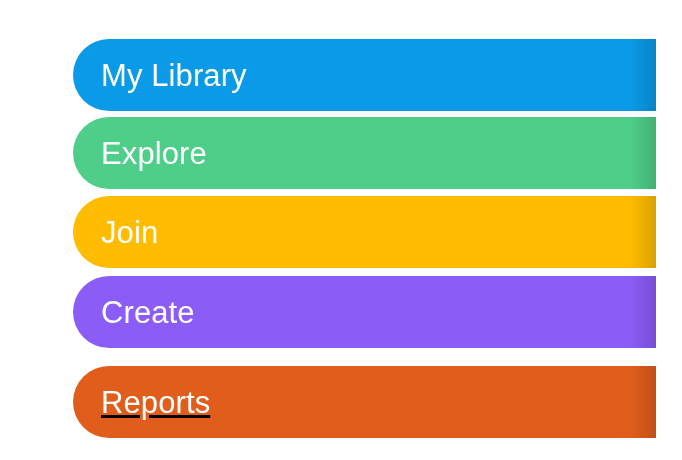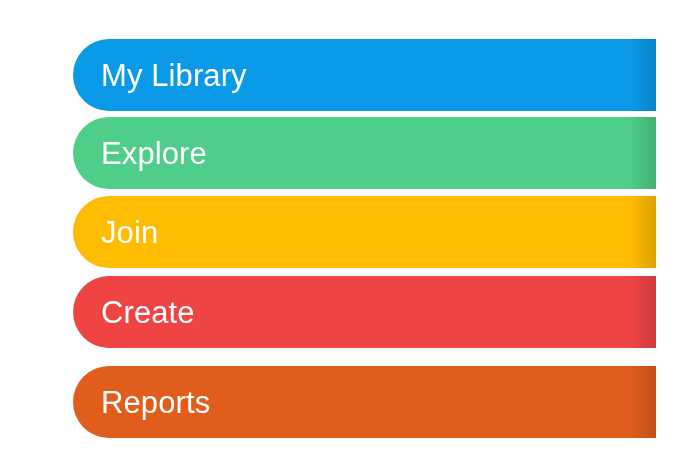--- a/index.html
+++ b/index.html
@@ -60,40 +60,40 @@
     padding-left: 28px;
     white-space: nowrap;
     user-select: none;
   }
 
   
   .pill-0 { top: 39px;  }
   .pill-1 { top: 117px; }
   .pill-2 { top: 196px; }
   .pill-3 { top: 276px; }
-  .pill-4 { top: 366px; height: 72px; }
+  .pill-4 { top: 366px; height: 72px; text-decoration: underline; }
 </style>
 </head>
 <body style="background-color: rgb(255, 255, 255);">
 
 <div id="nav-menu">
 
   <div class="nav-pill pill-1" style="background-color: rgb(78, 206, 136);">
     <span class="nav-pill-label" style="color: rgb(255, 255, 255);">Explore</span>
   </div>
 
   <div class="nav-pill pill-0" style="background-color: rgb(10, 154, 232);">
     <span class="nav-pill-label" style="color: rgb(255, 255, 255);">My Library</span>
   </div>
 
   <div class="nav-pill pill-2" style="background-color: rgb(255, 188, 0); text-align: center;">
     <span class="nav-pill-label" style="color: rgb(255, 255, 255);">Join</span>
   </div>
 
-  <div class="nav-pill pill-3" style="background-color: #ef4444;">
+  <div class="nav-pill pill-3" style="background-color: #8b5cf6;">
     <span class="nav-pill-label" style="color: rgb(255, 255, 255);">Create</span>
   </div>
 
   <div class="nav-pill pill-4" style="background-color: rgb(224, 93, 27);">
     <span class="nav-pill-label" style="color: rgb(255, 255, 255);">Reports</span>
   </div>
 
 </div>
 
 </body></html>

